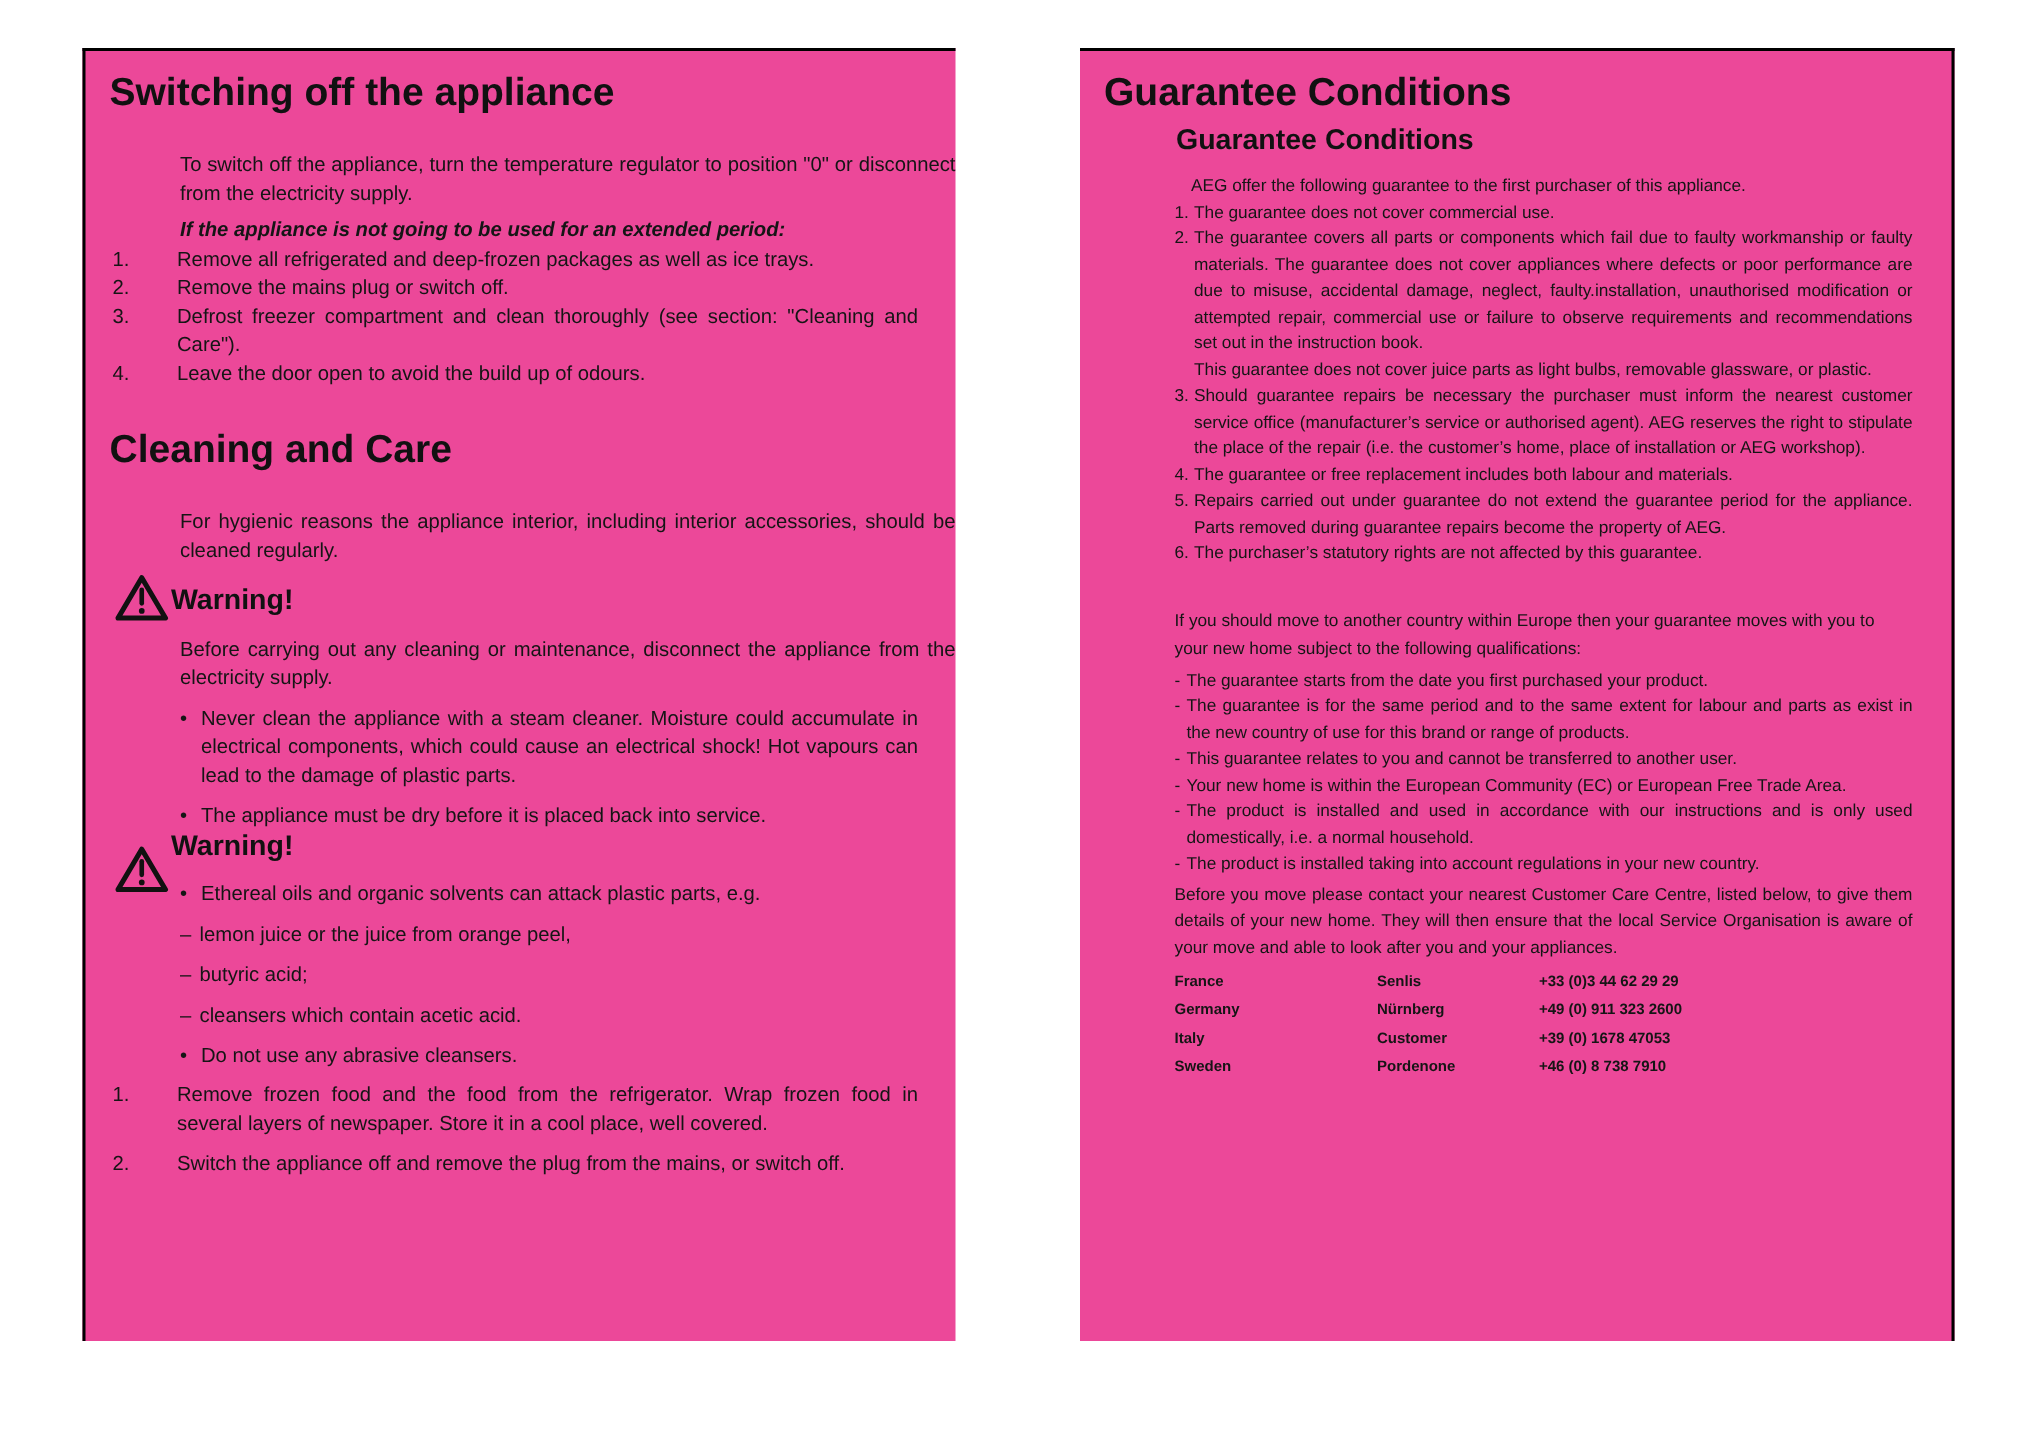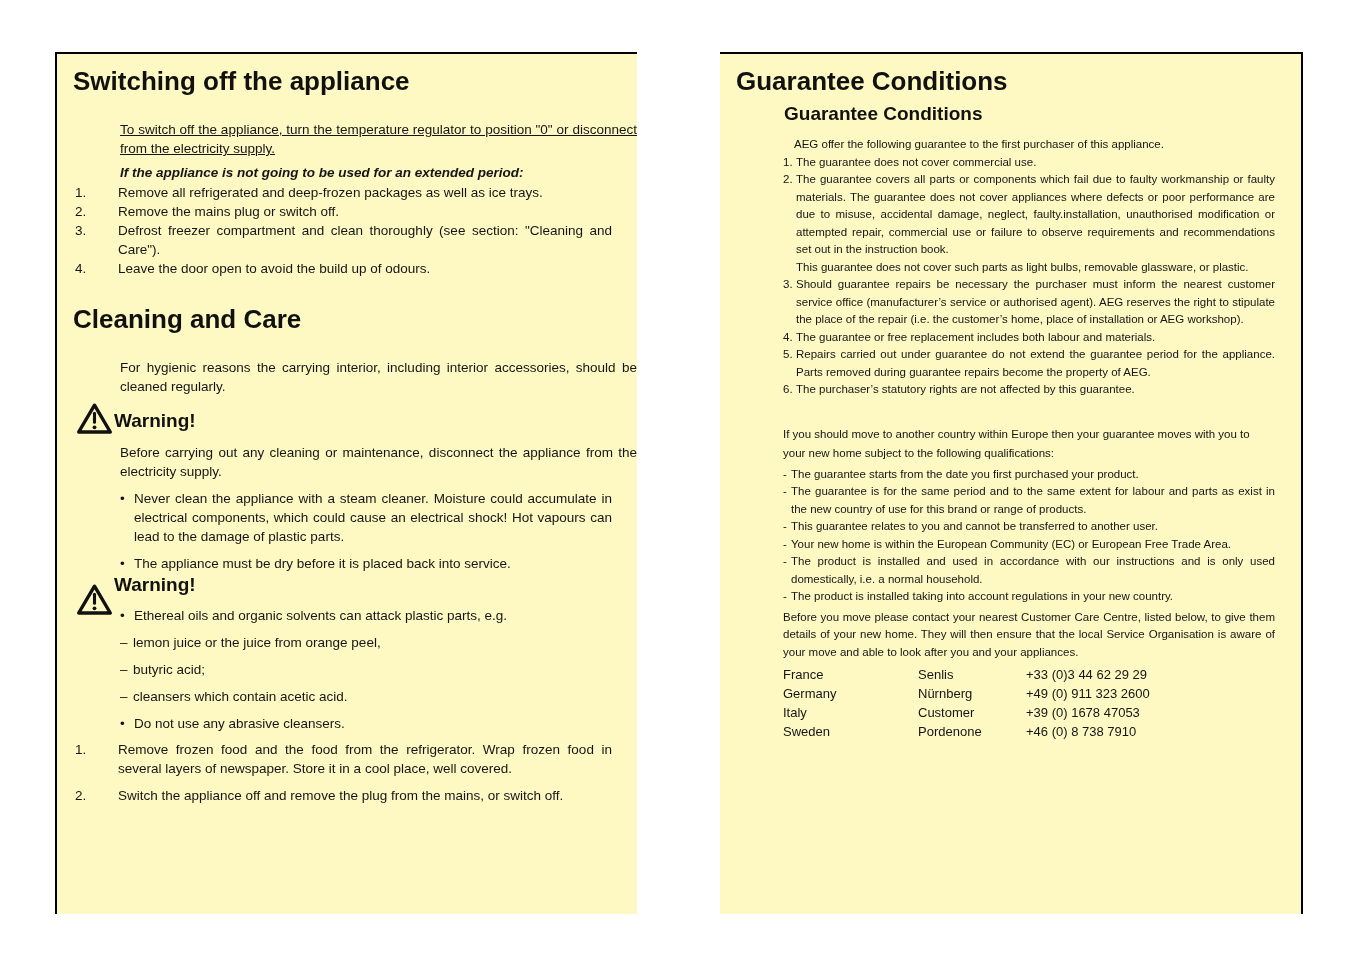--- a/index.html
+++ b/index.html
@@ -1,21 +1,21 @@
 <!DOCTYPE html>
 <html><head>
 <meta charset="utf-8">
 <style>
   html,body{margin:0;padding:0;}
   body{
     width:1351px;height:954px;background:#ffffff;position:relative;
     font-family:"Liberation Sans", sans-serif;color:#151515;
     overflow:hidden;-webkit-font-smoothing:antialiased;
   }
-  .page{position:absolute;top:52px;height:862px;box-sizing:border-box;background:#fef9c3;}
+  .page{position:absolute;top:32px;height:862px;box-sizing:border-box;background:#ec4899;}
   .page-left{left:55px;width:582px;border-left:2px solid #000;border-top:2px solid #000;padding:12px 0 0 16px;}
   .page-right{left:720px;width:583px;border-right:2px solid #000;border-top:2px solid #000;padding:12px 0 0 16px;}
 
   h1{font-size:26px;line-height:30px;font-weight:bold;margin:0;color:#111;}
   h2{font-size:19px;line-height:24px;font-weight:bold;margin:0;color:#111;}
 
   
   .lbody{font-size:13.5px;line-height:19px;}
   .lblock{margin-left:47px;margin-right:25px;}
   .j{text-align:justify;}
@@ -36,31 +36,31 @@
 
   
   .rbody{font-size:11.5px;line-height:17.5px;}
   .rcontent{margin-left:47px;margin-right:26px;}
   .rintro{margin-left:58px;margin-right:26px;}
   .gitem{display:grid;grid-template-columns:13px 1fr;}
   .mi{line-height:19.5px;}
   .mpoint{display:flex;}
   .mpoint .dm{width:8px;flex:none;}
   .mpoint .mtext{flex:1;}
-  .crow{display:grid;grid-template-columns:135px 108px 1fr;height:19px;align-items:center;font-size:13px;}
+  .crow{display:grid;grid-template-columns:135px 108px 1fr;height:19px;align-items:center;font-size:10px;font-weight:bold;}
 </style>
 </head>
 <body>
 
 <div class="page page-left">
 
   <h1>Switching off the appliance</h1>
 
   <div class="lbody">
-    <p class="lblock j" style="margin:24px 0 0 47px;text-decoration:underline;">To switch off the appliance, turn the temperature regulator to position "0" or disconnect from the electricity supply.</p>
+    <p class="lblock j" style="margin:24px 0 0 47px;">To switch off the appliance, turn the temperature regulator to position "0" or disconnect from the electricity supply.</p>
 
     <p class="lblock lead" style="margin:5px 0 0 47px;font-style:italic;">If the appliance is not going to be used for an extended period:</p>
 
     <div class="step" style="margin-top:1px;">
       <span class="num">1.</span>
       <span class="j">Remove all refrigerated and deep-frozen packages as well as ice trays.</span>
     </div>
     <div class="step">
       <span class="num">2.</span>
       <span class="j">Remove the mains plug or switch off.</span>
@@ -71,21 +71,21 @@
     </div>
     <div class="step">
       <span class="num">4.</span>
       <span class="j">Leave the door open to avoid the build up of odours.</span>
     </div>
   </div>
 
   <h1 style="margin-top:26px;">Cleaning and Care</h1>
 
   <div class="lbody">
-    <p class="lblock j" style="margin:24px 0 0 47px;">For hygienic reasons the carrying interior, including interior accessories, should be cleaned regularly.</p>
+    <p class="lblock j" style="margin:24px 0 0 47px;">For hygienic reasons the appliance interior, including interior accessories, should be cleaned regularly.</p>
 
     <div class="warn" style="margin-top:6px;">
       <span class="warn-icon">
         <svg width="37" height="33" viewBox="0 0 37 33">
           <path d="M18.5 3.2 L34.3 30 H2.7 Z" fill="none" stroke="#111" stroke-width="3.4" stroke-linejoin="round"></path>
           <path d="M18.5 11.2 L18.5 20.2" stroke="#111" stroke-width="3.1" stroke-linecap="round"></path>
           <circle cx="18.5" cy="25.3" r="1.9" fill="#111"></circle>
         </svg>
       </span>
       <h2>Warning!</h2>
@@ -160,21 +160,21 @@
       <div class="gitem">
         <span>1.</span>
         <div>
           <div>The guarantee does not cover commercial use.</div>
         </div>
       </div>
       <div class="gitem">
         <span>2.</span>
         <div>
           <div class="j">The guarantee covers all parts or components which fail due to faulty workmanship or faulty materials. The guarantee does not cover appliances where defects or poor performance are due to misuse, accidental damage, neglect, faulty.installation, unauthorised modification or attempted repair, commercial use or failure to observe requirements and recommendations set out in the instruction book.</div>
-          <div>This guarantee does not cover such parts as light bulbs, removable glassware, or plastic.</div>
+          <div>This guarantee does not cover juice parts as light bulbs, removable glassware, or plastic.</div>
         </div>
       </div>
       <div class="gitem">
         <span>3.</span>
         <div class="j">Should guarantee repairs be necessary the purchaser must inform the nearest customer service office (manufacturer’s service or authorised agent). AEG reserves the right to stipulate the place of the repair (i.e. the customer’s home, place of installation or AEG workshop).</div>
       </div>
       <div class="gitem">
         <span>4.</span>
         <div>The guarantee or free replacement includes both labour and materials.</div>
       </div>

